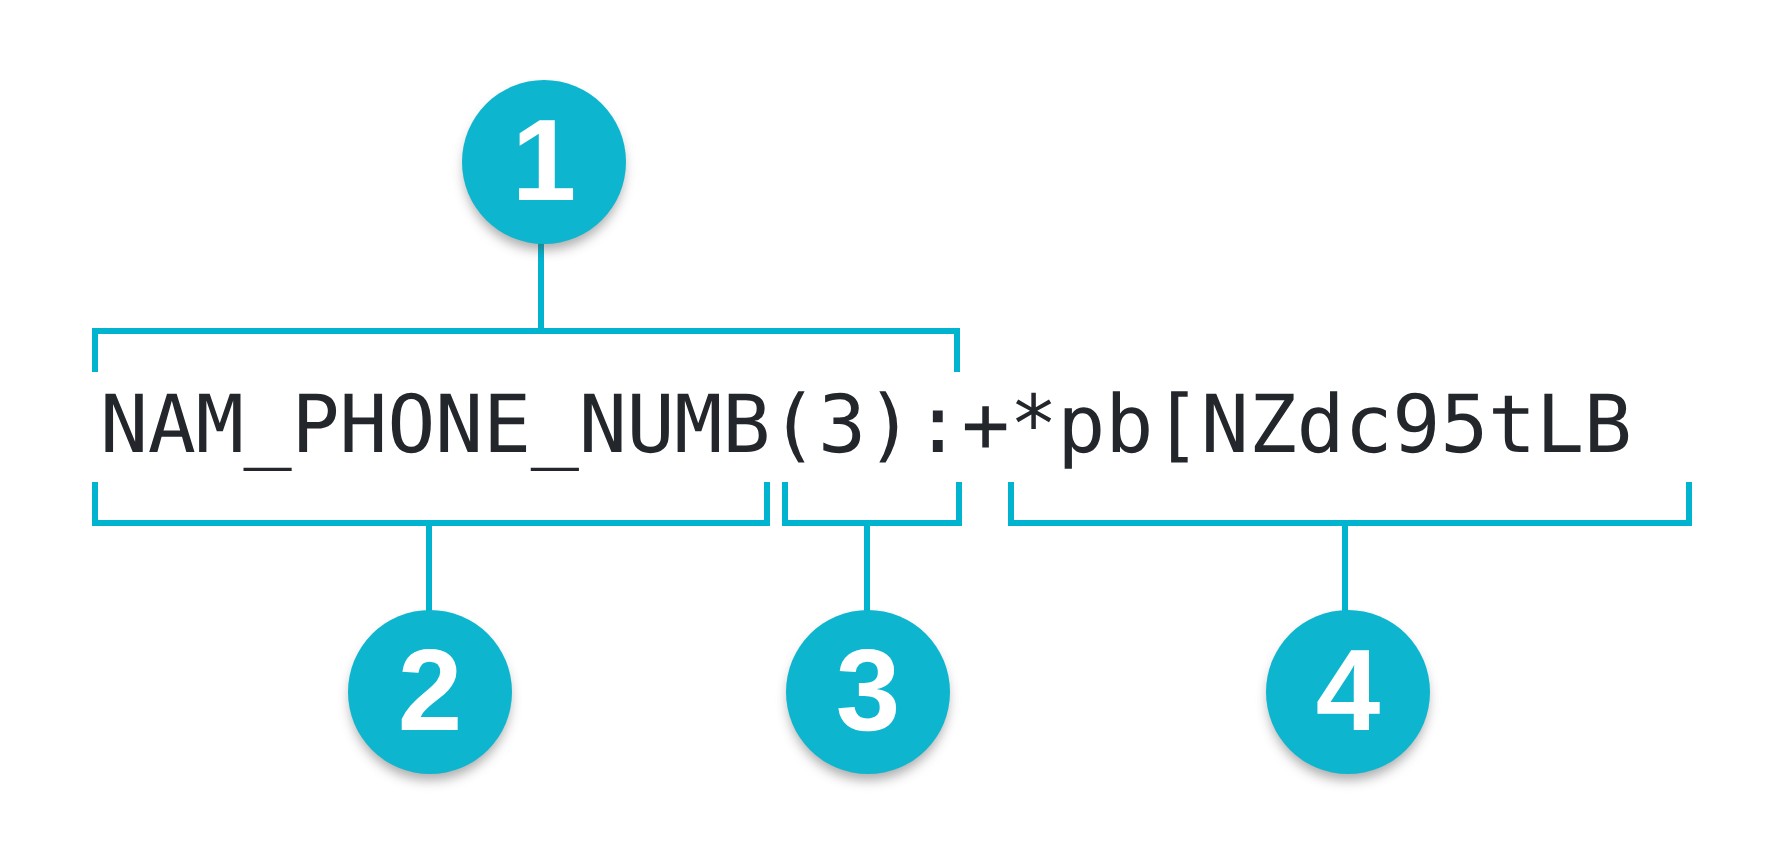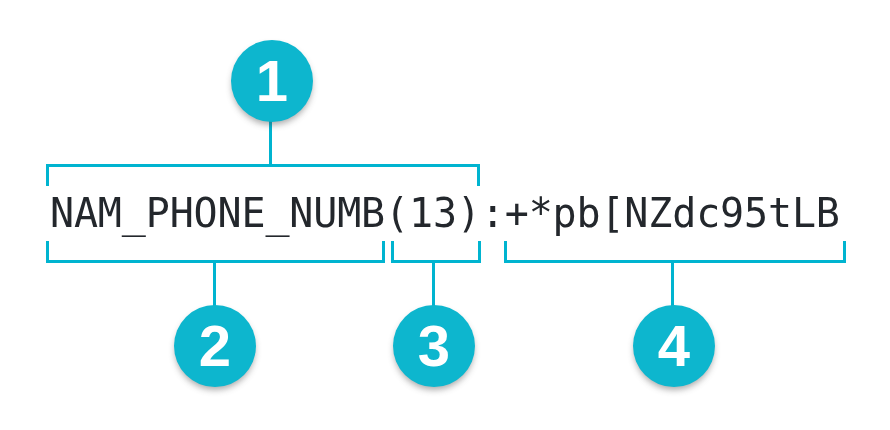--- a/index.html
+++ b/index.html
@@ -86,21 +86,21 @@
 <body>
 
 <div class="stage">
 
   <div class="circle c1">
     <span>1</span>
   </div>
   <div class="stem s1"></div>
   <div class="bracket top b1"></div>
 
-  <div class="token">NAM_PHONE_NUMB(13):+*pb[NZdc95tLB</div>
+  <div class="token">NAM_PHONE_NUMB(3):+*pb[NZdc95tLB</div>
 
   <div class="bracket bottom b2"></div>
   <div class="stem s2"></div>
   <div class="circle c2">
     <span>2</span>
   </div>
 
   <div class="bracket bottom b3"></div>
   <div class="stem s3"></div>
   <div class="circle c3">

